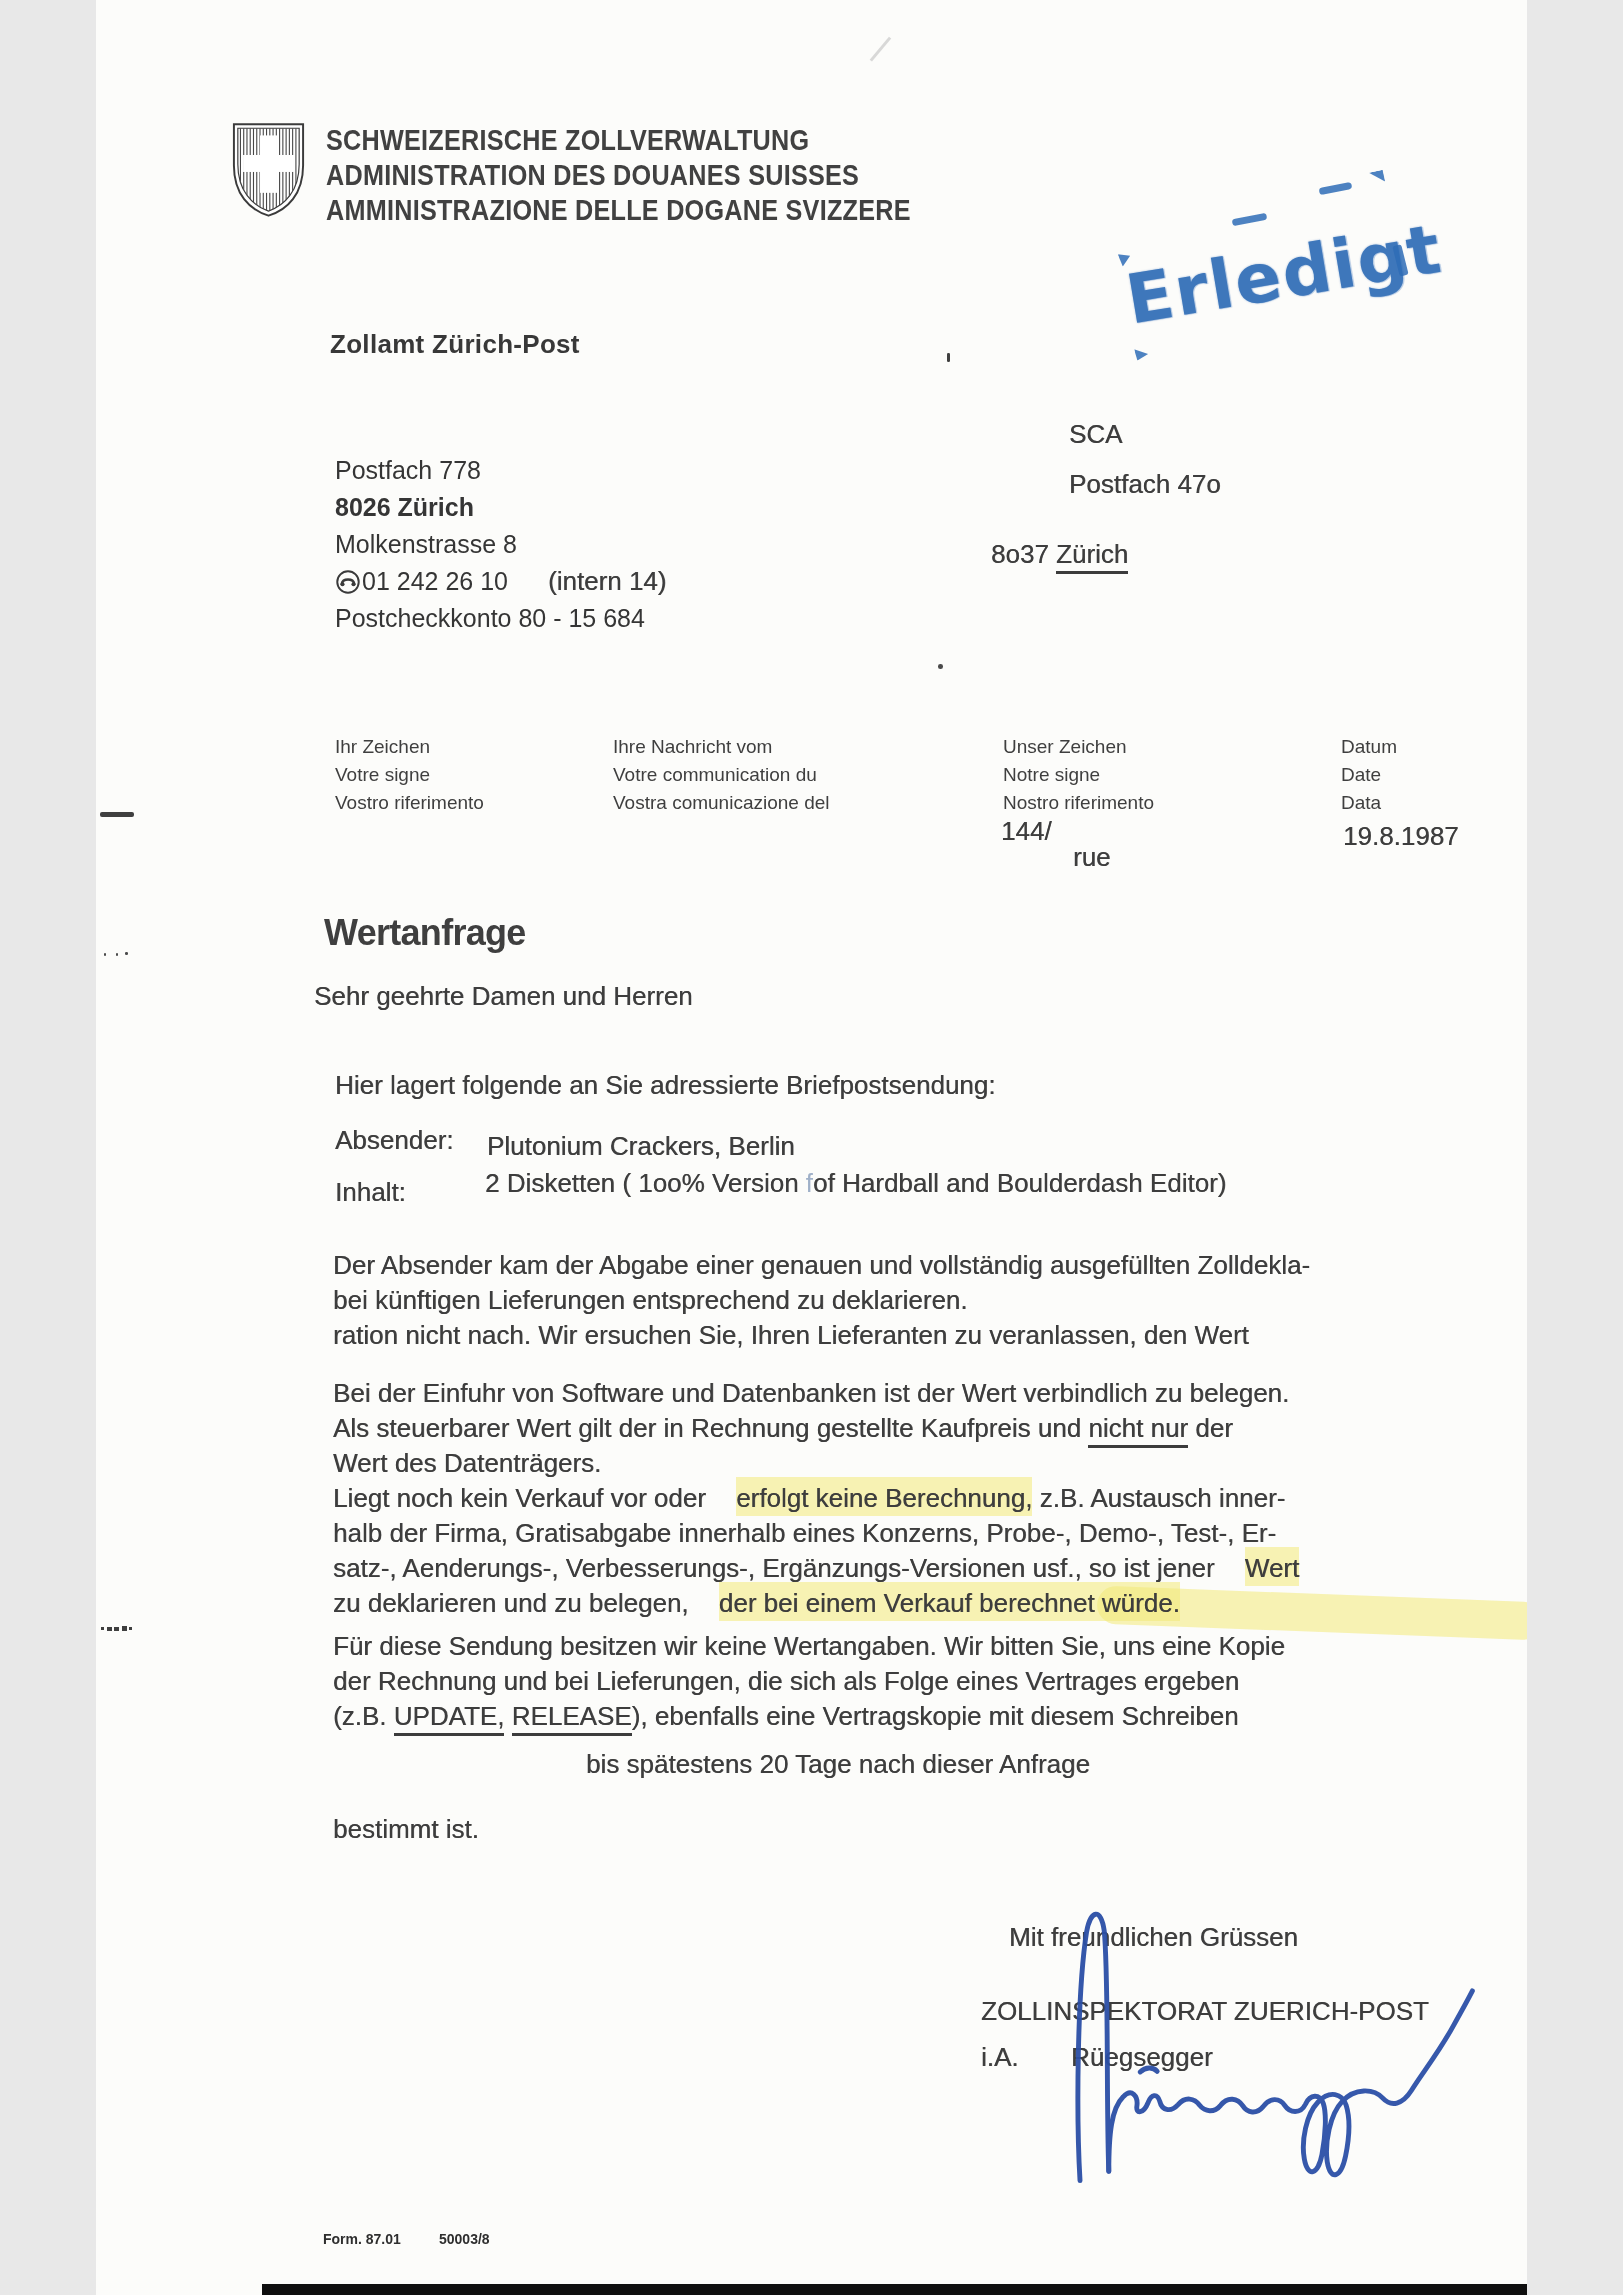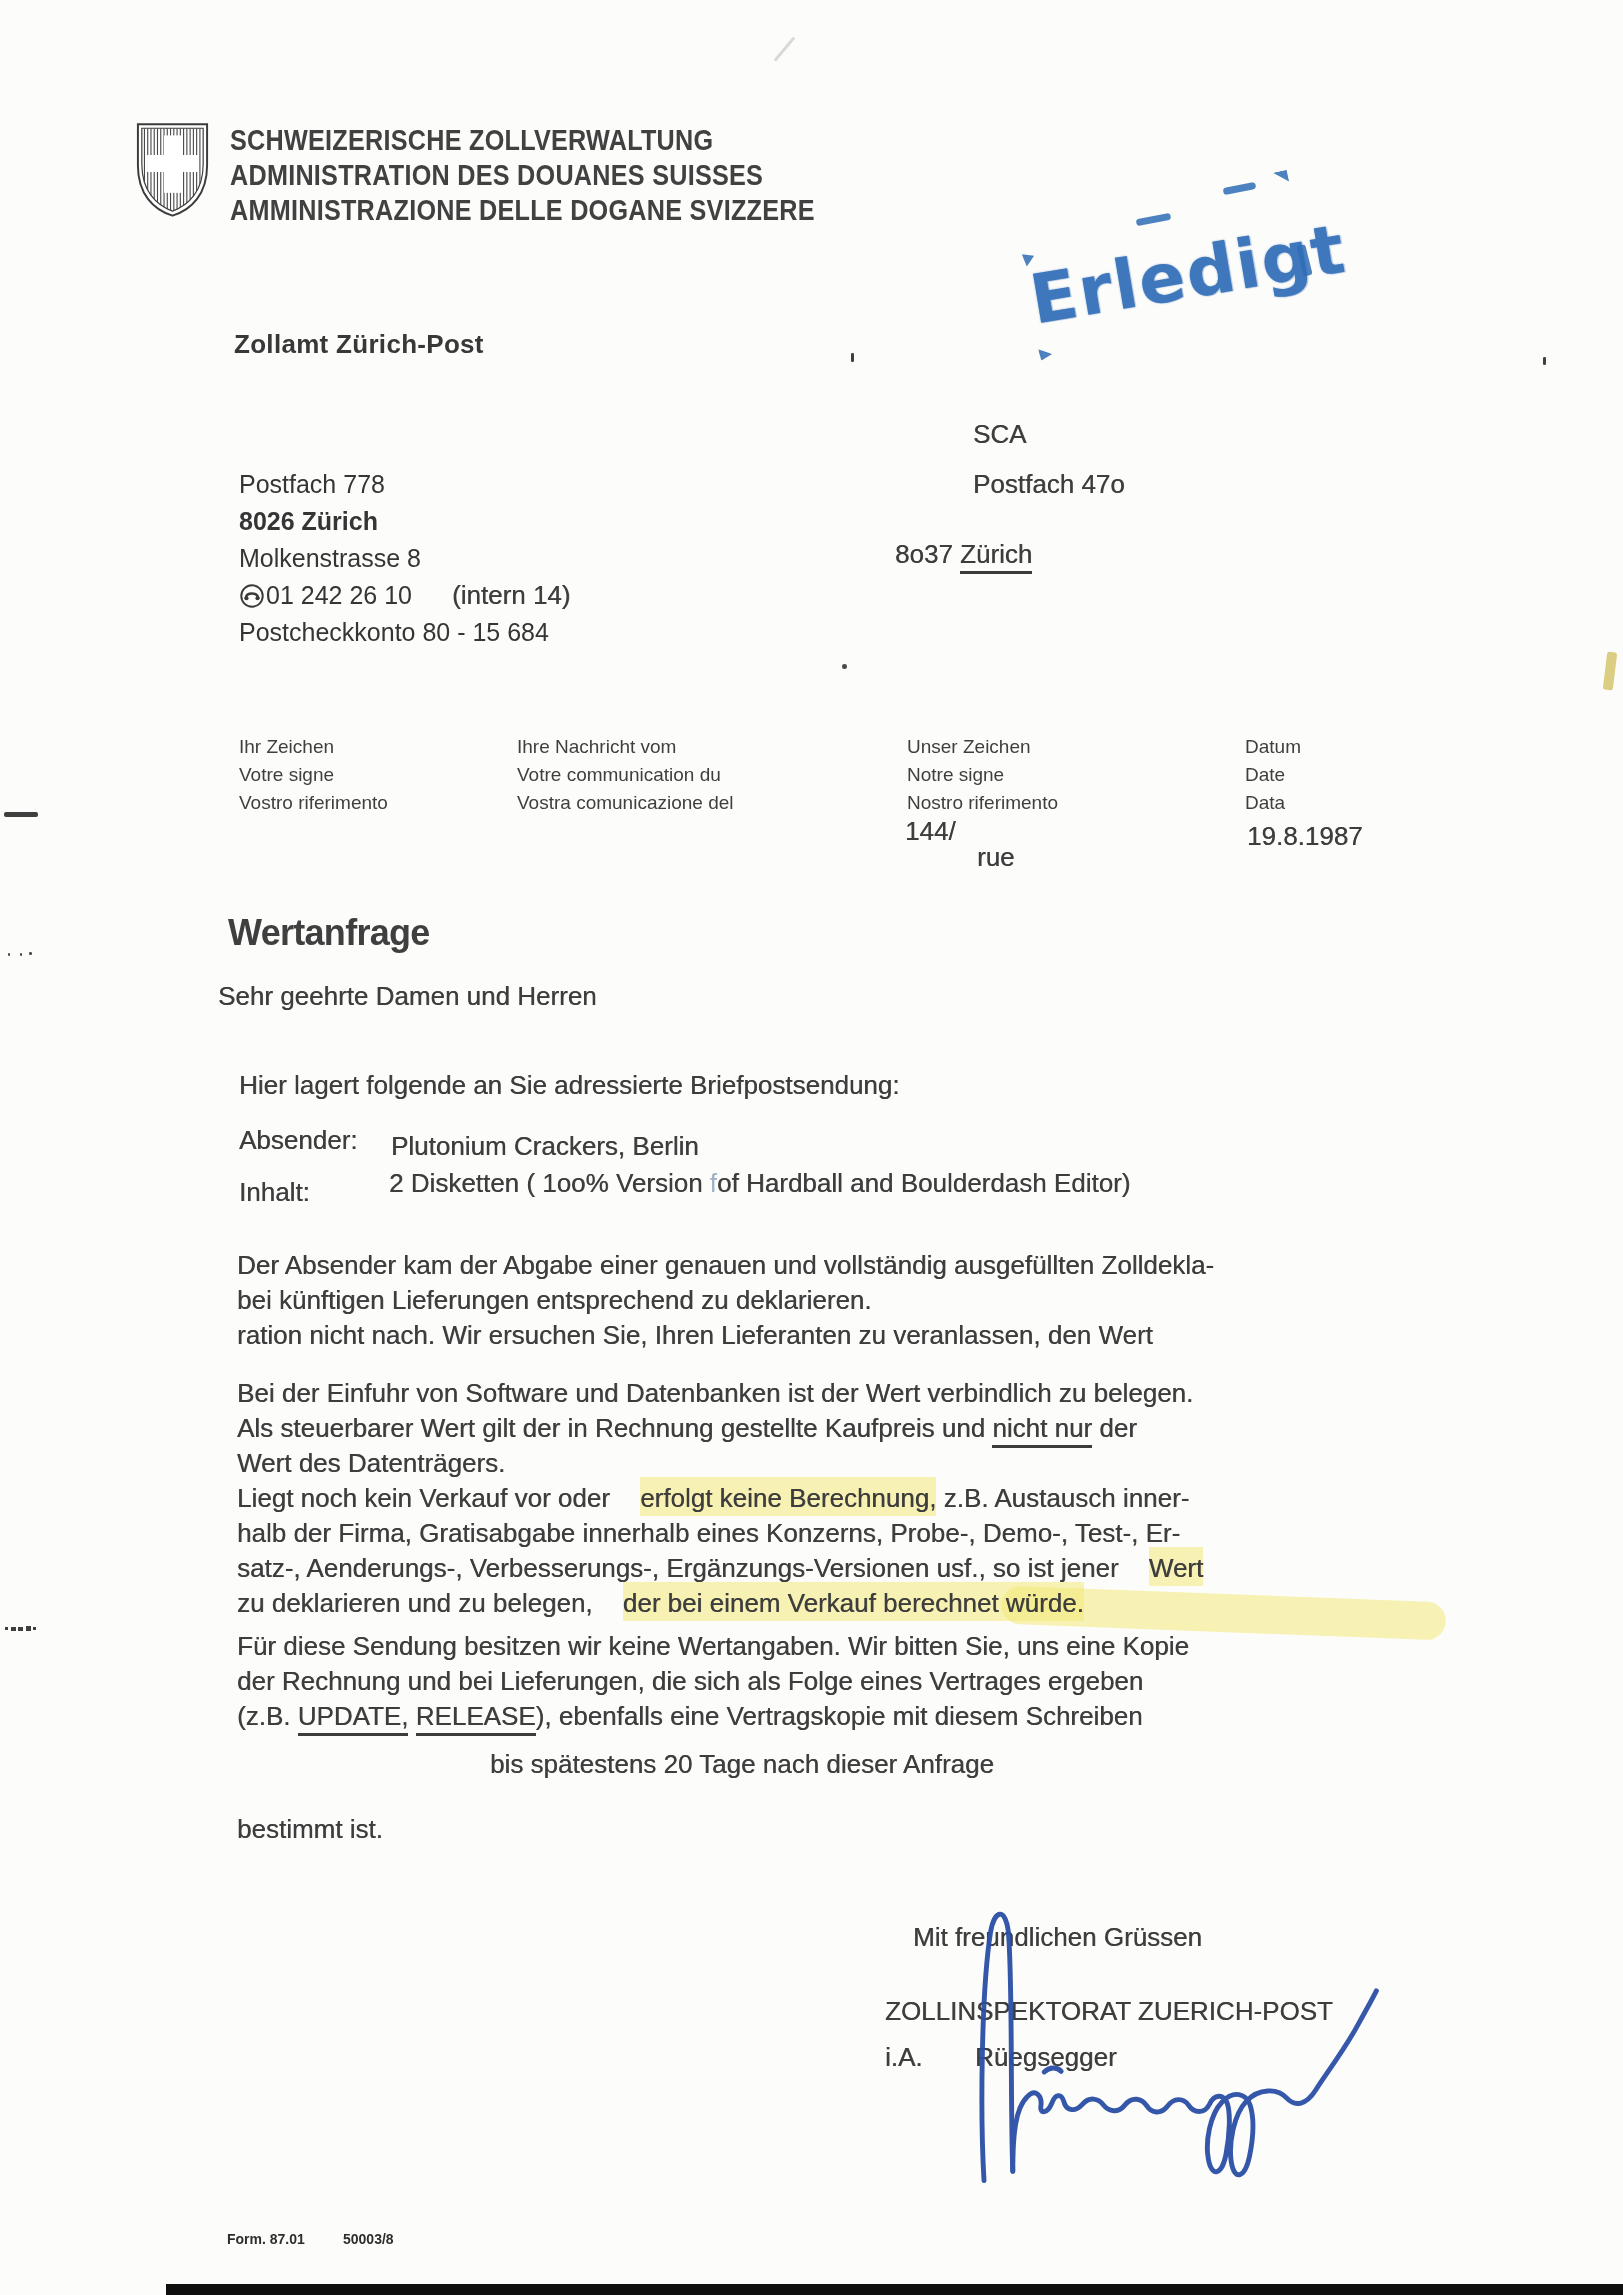--- a/index.html
+++ b/index.html
@@ -5,21 +5,21 @@
   :root{
     --ink:#3d3d3d;
     --stamp:#2e6cb6;
     --sig:#2b4fa6;
     --hl:rgba(243,233,120,0.55);
   }
   html,body{margin:0;padding:0;}
   body{background:#e8e8e8;}
   .page{
     position:relative;
-    width:1623px;height:2295px;
+    width:1431px;height:2295px;
     margin:0 auto;
     background:#fcfcfa;
     overflow:hidden;
     font-family:"Liberation Sans", sans-serif;
     color:var(--ink);
   }
   .abs{position:absolute;}
   
   .tw{
     font-family:Liberation Sans, sans-serif;
@@ -32,21 +32,21 @@
   .hl{background:var(--hl);padding-top:5.9px;padding-bottom:2.6px;margin-left:23px;}
   .ul{border-bottom:3.3px solid #3c3c3c;padding-bottom:2px;}
   .ghost{color:#9fb0c8;text-shadow:none;}
   
   .org{
     font-weight:700;font-size:30px;line-height:35px;
     color:#414141;letter-spacing:0.3px;
     transform:scaleX(0.84);transform-origin:0 0;white-space:nowrap;
   }
   .office{font-weight:700;font-size:26px;color:#383838;letter-spacing:0.3px;}
-  .addr{font-size:25px;line-height:37px;color:#353535;white-space:nowrap;margin-top:14px;}
+  .addr{font-size:25px;line-height:37px;color:#353535;white-space:nowrap;}
   .addr .b{font-weight:700;}
   .addr-row{display:flex;align-items:center;gap:1px;height:37px;}
   .reflabel{font-size:19px;line-height:28px;color:#3f3f3f;white-space:nowrap;}
   .subject{font-weight:700;font-size:36px;color:#3f3f3f;letter-spacing:-0.7px;}
   
   .stamp-text{
     font-family:"DejaVu Sans","Liberation Sans",sans-serif;
     font-weight:700;font-size:68px;letter-spacing:2px;
     color:var(--stamp);
     transform:rotate(-9.5deg);transform-origin:0 50%;

